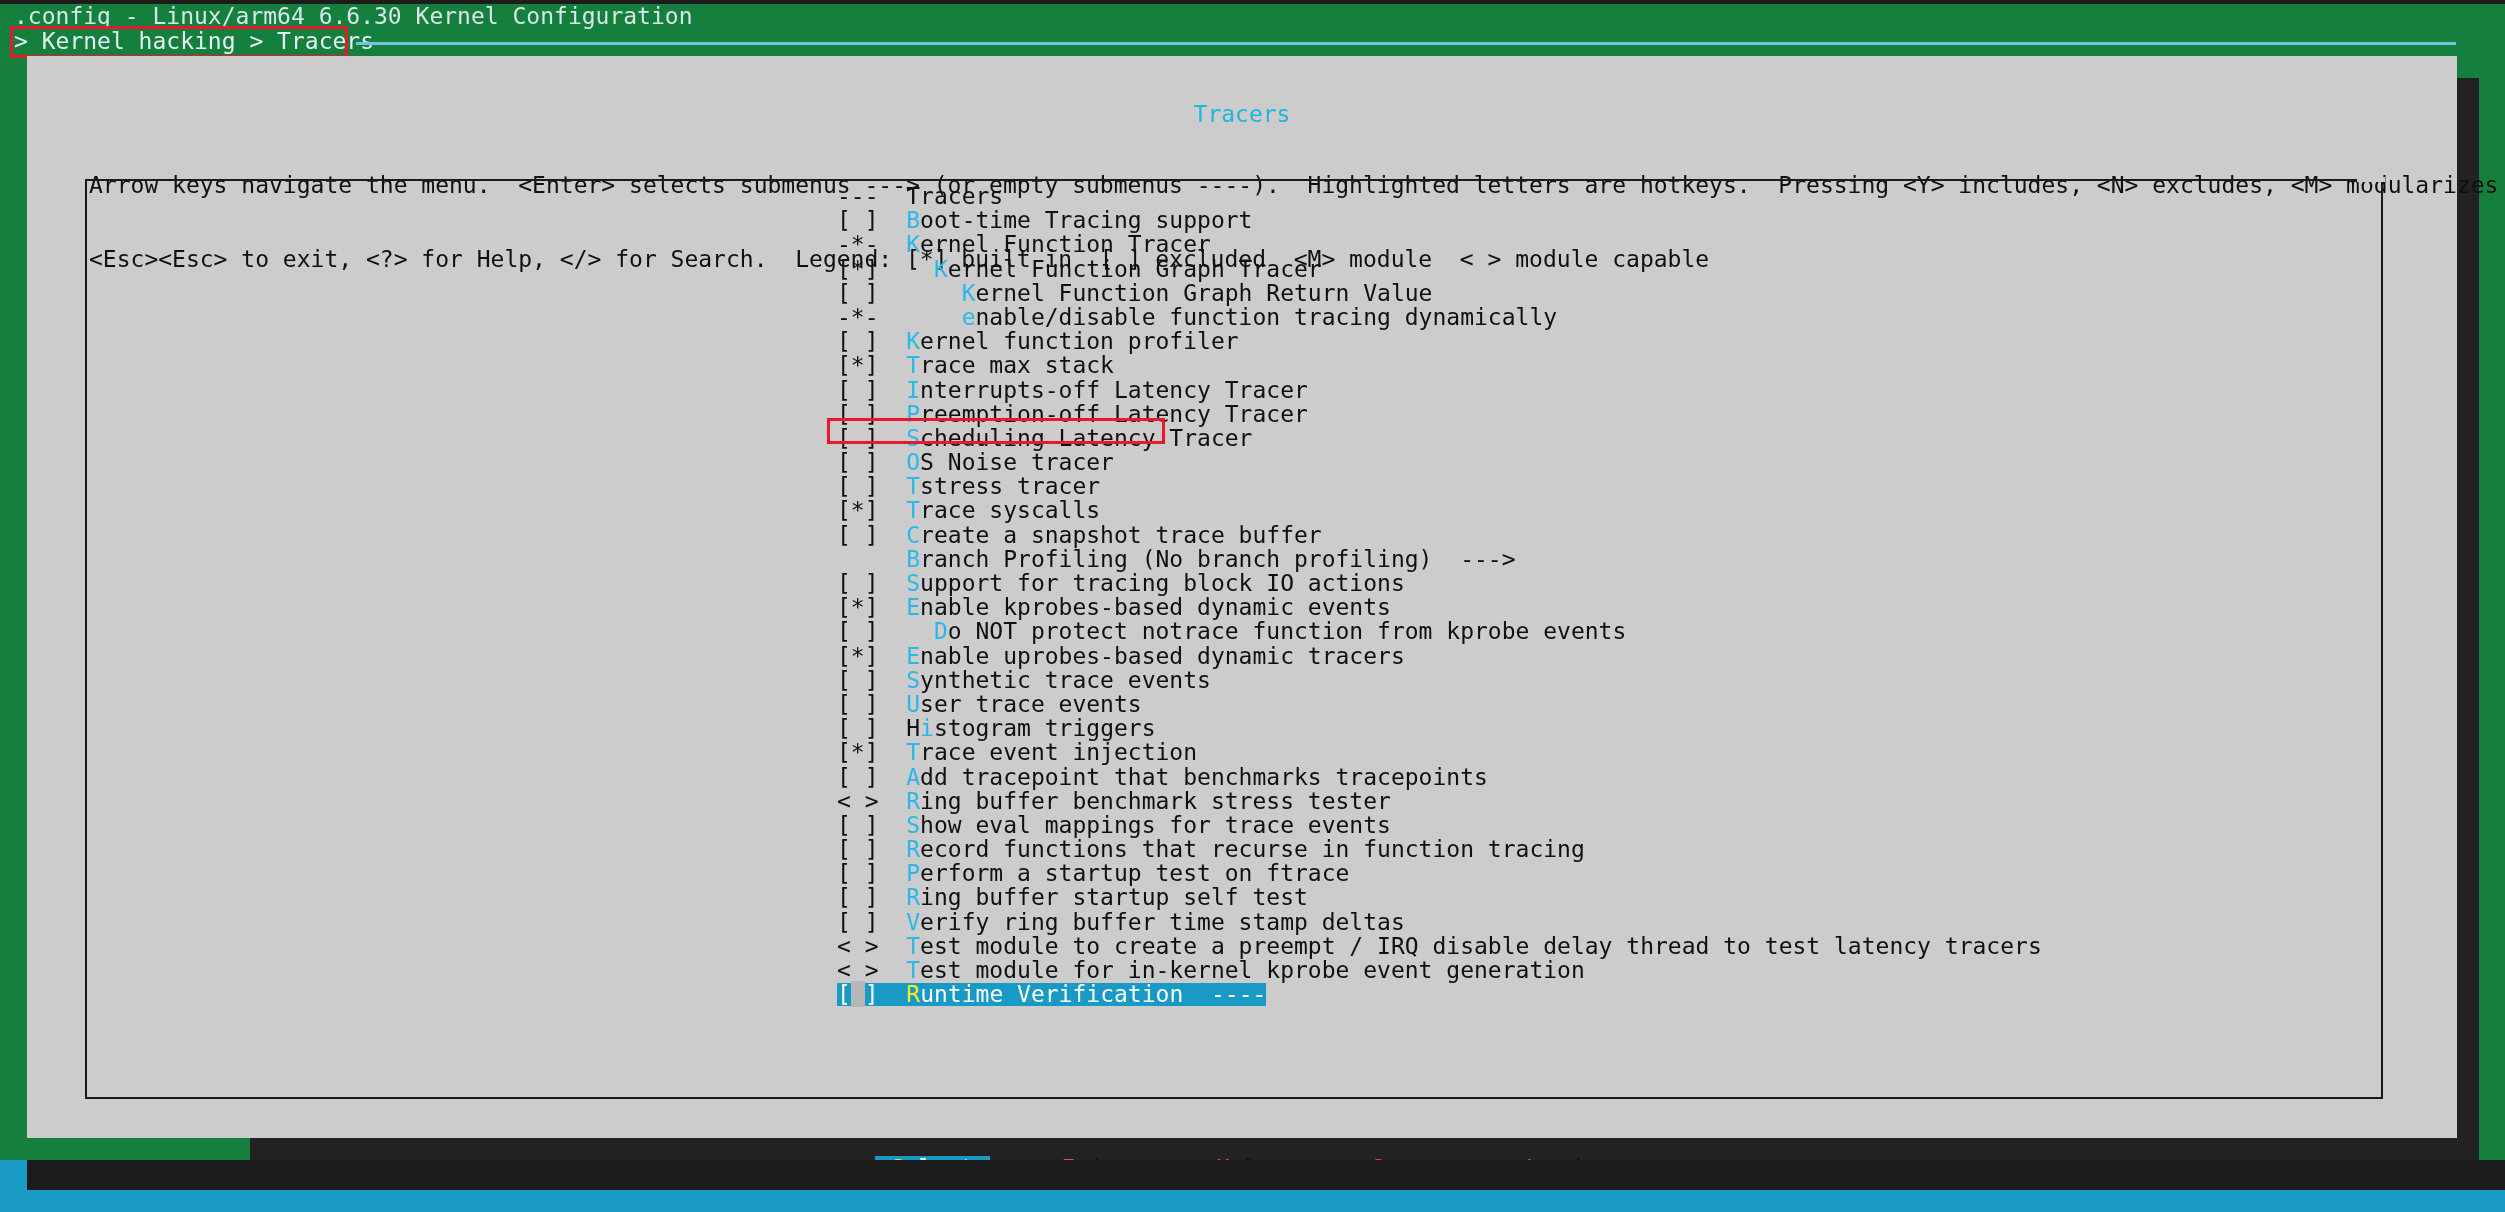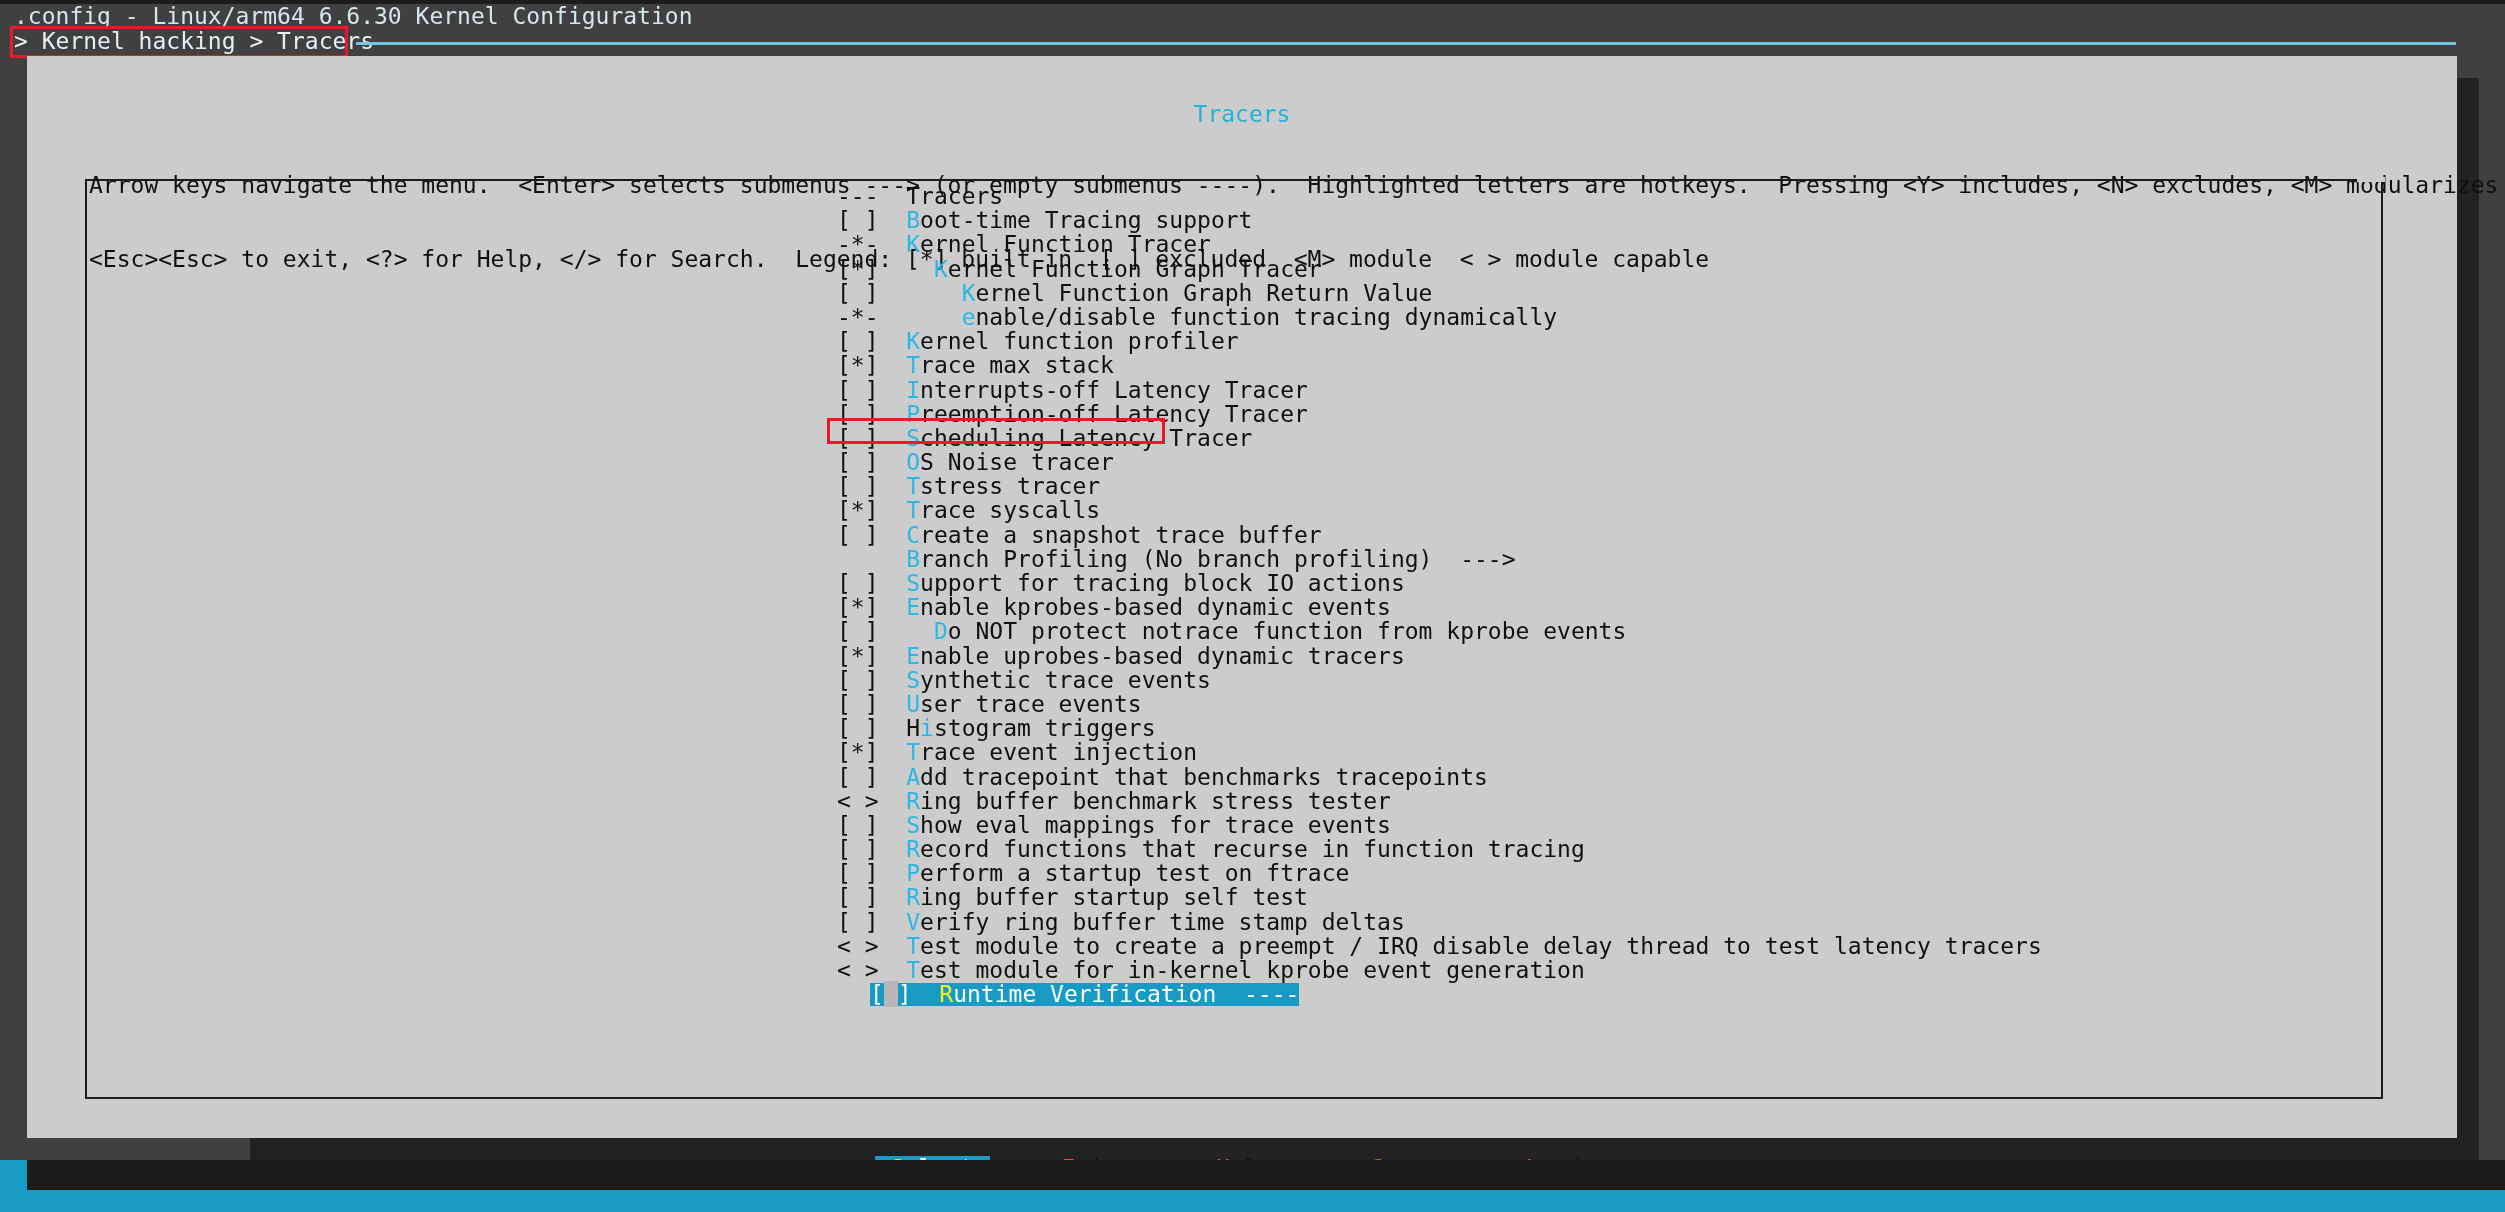--- a/index.html
+++ b/index.html
@@ -15,21 +15,21 @@
     line-height: 24.6px;
     overflow: hidden;
   }
 
   
   #terminal {
     position: absolute;
     left: 0; top: 0;
     width: 2505px;
     height: 1212px;
-    background: #404040;
+    background: #15803d;
   }
 
   
   .top-dark-strip {
     position: absolute;
     left: 0; top: 0;
     width: 2505px;
     height: 4px;
     background: #1c1c1c;
   }
@@ -168,21 +168,20 @@
   .row .mark { color: #101010; }
   .row .hk   { color: #2bb8e8; }
   .row .txt  { color: #101010; }
 
   
   .row.header .txt { color: #101010; }
 
   
   .row.selected {
     color: #ffffff;
-    margin-left: 33px;
   }
   .row.selected .sel-bg {
     position: absolute;
     left: 810px;
     top: 1px;
     height: 23px;
     background: #189ac4;
     z-index: 0;
   }
   .row.selected .rowtext {

